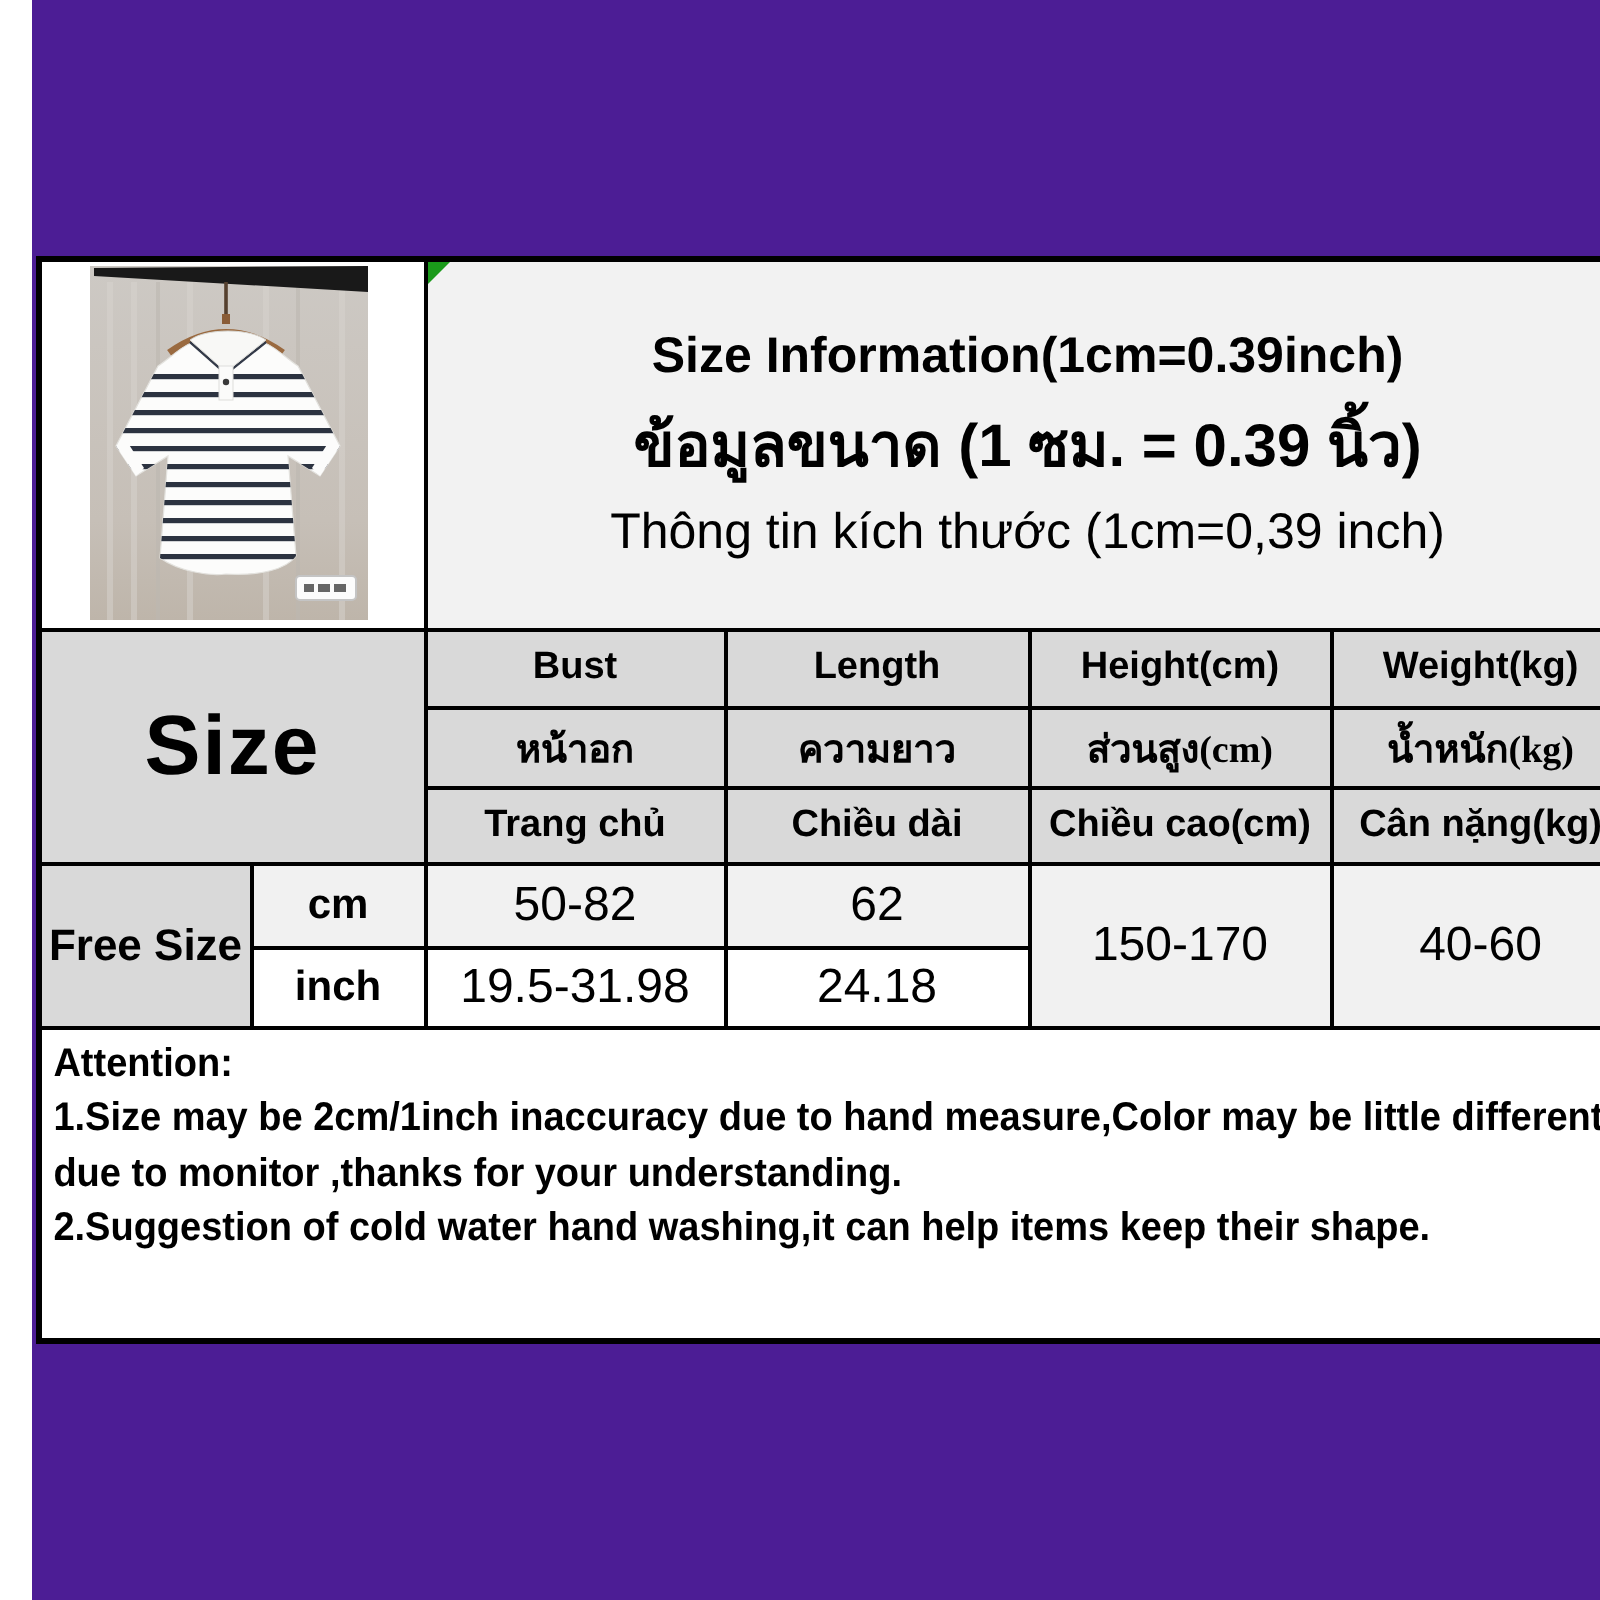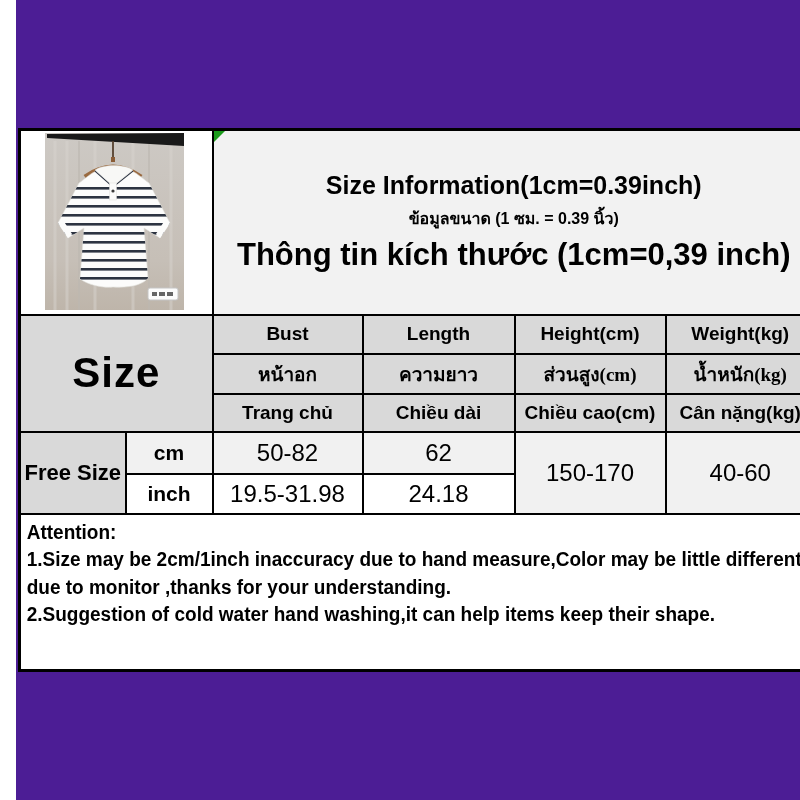--- a/index.html
+++ b/index.html
@@ -18,22 +18,22 @@
   tr.r-h3{height:38px;}
   tr.r-d1{height:42px;}
   tr.r-d2{height:40px;}
   tr.r-att{height:157px;font-weight:bold;}
   
   .photo-cell{background:#ffffff;vertical-align:top;text-align:left;}
   .photo-cell svg{display:block;margin:2px 0 0 24px;}
   .title-cell{background:#f2f2f2;position:relative;}
   .title-wrap{display:flex;flex-direction:column;justify-content:center;align-items:center;height:100%;gap:6px;}
   .t-en{font-size:25px;font-weight:bold;}
-  .t-th{font-size:16px;font-weight:bold;}
-  .t-vi{font-size:31px;font-weight:bold;}
+  .t-th{font-size:30px;font-weight:bold;}
+  .t-vi{font-size:25px;font-weight:normal;}
   .corner-tri{position:absolute;left:0;top:0;width:0;height:0;
     border-top:11px solid #1a9a1a;border-right:11px solid transparent;}
   .hdr{background:#d9d9d9;font-weight:bold;font-size:19px;margin-left:44px;}
   .size-cell{font-size:42px;font-weight:bold;letter-spacing:1px;}
   .freesize{font-size:22px;}
   .unit{font-weight:bold;font-size:21px;background:#ffffff;}
   .val{font-size:24px;background:#ffffff;}
   .light{background:#f1f1f1;}
   .attention{background:#ffffff;text-align:left;vertical-align:top;}
   .att-inner{transform:scaleX(0.95);transform-origin:0 0;width:838px;

